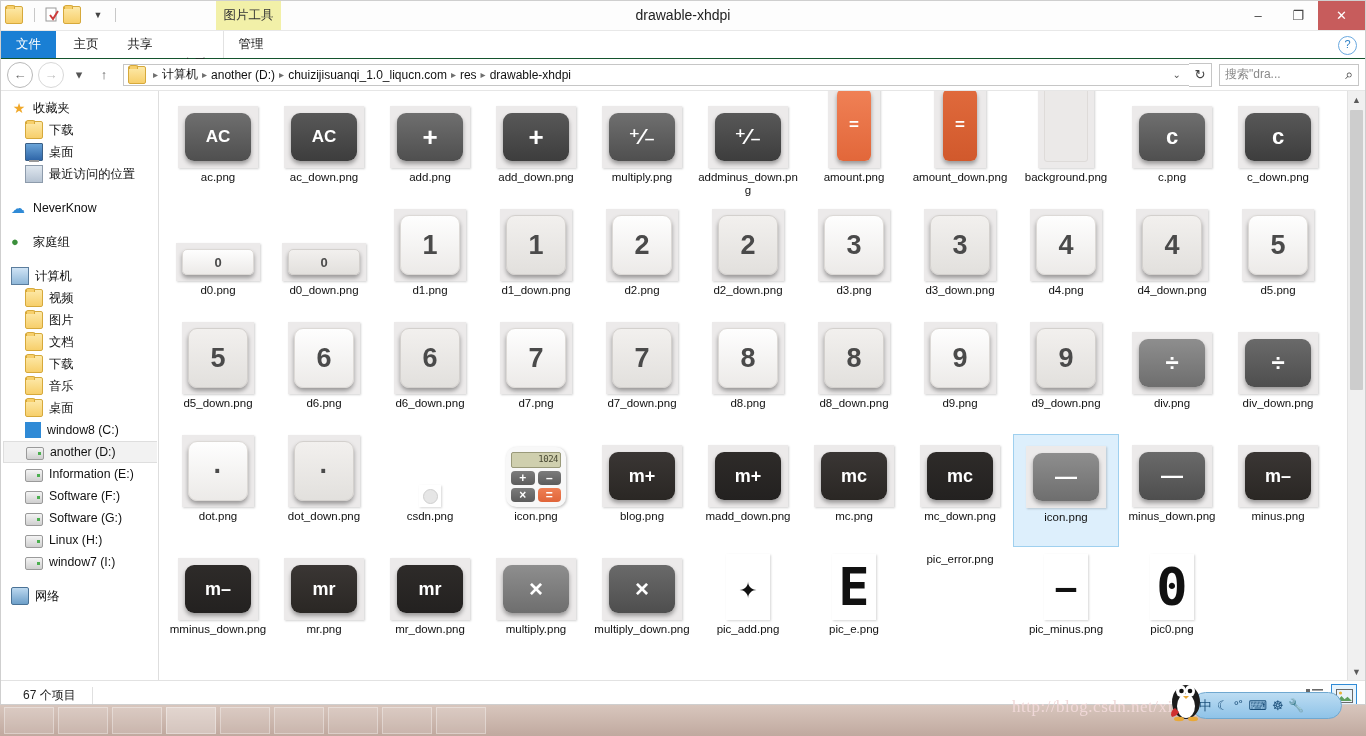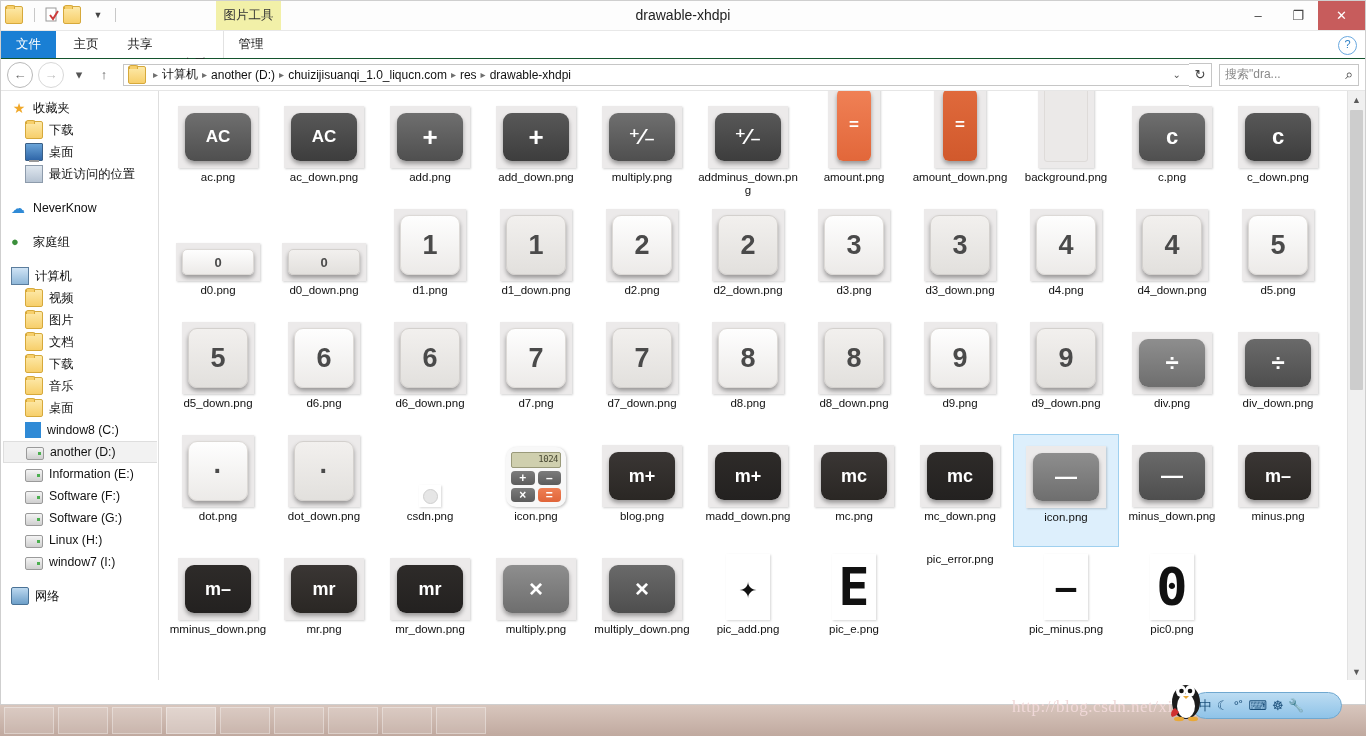--- a/index.html
+++ b/index.html
@@ -775,20 +775,43 @@
         </div>
 
       <div class="vscroll">
         <div class="vsa">▲</div>
         <div class="vthumb"></div>
         <div class="vsa" style="position:absolute;bottom:0;left:0;right:0;">▼</div>
       </div>
     </div>
   </div>
 
+  <div class="status">
+    <span class="stxt">67 个项目</span>
+    <span class="stsep"></span>
+    <div class="viewbtns">
+      <div class="vb">
+        <svg width="18" height="14" viewBox="0 0 18 14">
+          <rect x="0" y="1" width="4" height="4" fill="#6a6a6a"></rect>
+          <rect x="0" y="8" width="4" height="4" fill="#6a6a6a"></rect>
+          <rect x="6" y="1" width="11" height="1.6" fill="#6a6a6a"></rect>
+          <rect x="6" y="4" width="9" height="1.6" fill="#6a6a6a"></rect>
+          <rect x="6" y="8" width="11" height="1.6" fill="#6a6a6a"></rect>
+          <rect x="6" y="11" width="9" height="1.6" fill="#6a6a6a"></rect>
+        </svg>
+      </div>
+      <div class="vb on">
+        <svg width="17" height="14" viewBox="0 0 17 14">
+          <rect x="0.5" y="0.5" width="16" height="13" fill="#eaf2fa" stroke="#6a6a6a"></rect>
+          <circle cx="4.5" cy="4" r="1.6" fill="#e8b33a"></circle>
+          <path d="M1 12l4.5-5 3 3.2 3-2.4 4.5 4.2z" fill="#5fa05f"></path>
+        </svg>
+      </div>
+    </div>
+  </div>
 </div>
 
 <div class="wm">http://blog.csdn.net/xiangjiaojun</div>
 
 <div class="penguin">
   <svg width="46" height="44" viewBox="0 0 46 44">
     <ellipse cx="23" cy="24" rx="14" ry="17" fill="#1c1c1c"></ellipse>
     <ellipse cx="23" cy="28" rx="9" ry="12" fill="#ffffff"></ellipse>
     <ellipse cx="18" cy="13" rx="5" ry="6" fill="#ffffff"></ellipse>
     <ellipse cx="27" cy="13" rx="5" ry="6" fill="#ffffff"></ellipse>

